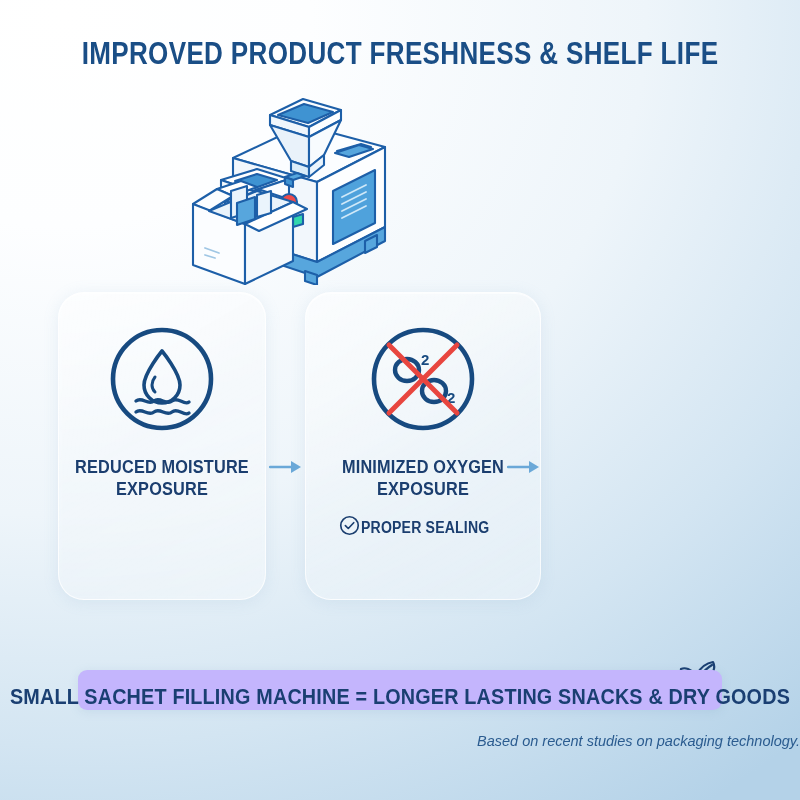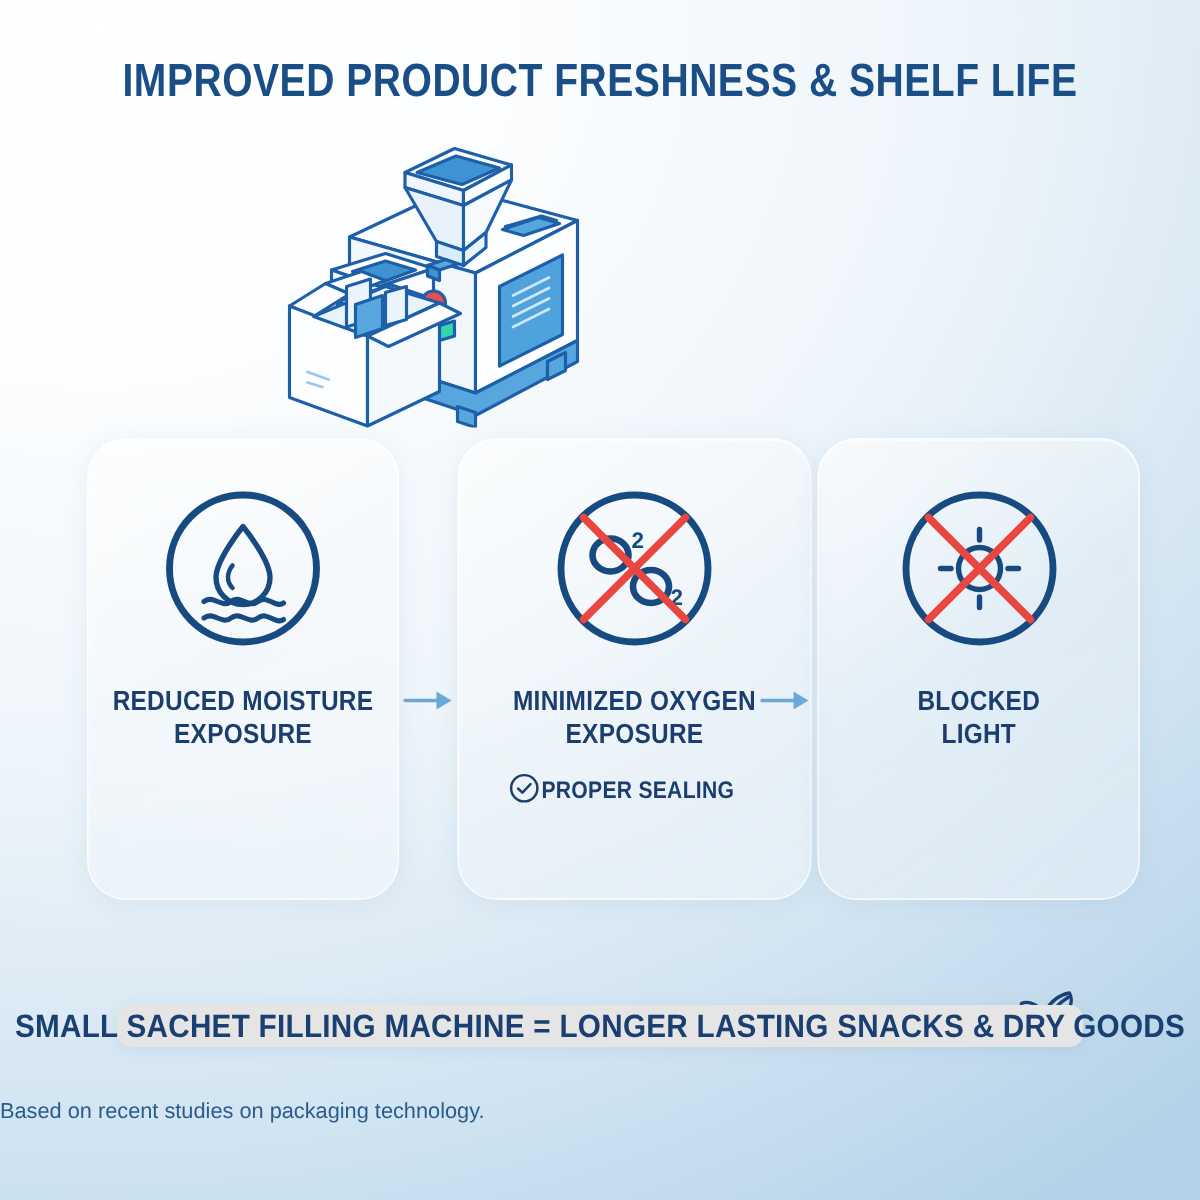--- a/index.html
+++ b/index.html
@@ -76,36 +76,36 @@
 
   
   .arrow { position:absolute; top:458px; }
   .arrow.a1 { left:269px; }
   .arrow.a2 { left:507px; }
 
   
   .banner-leaf { position:absolute; left:676px; top:655px; }
 
   .banner {
-    position:absolute; left:78px; top:670px; width:644px; height:28px;
-    background:#e5e5e5;
+    position:absolute; left:78px; top:670px; width:644px; height:40px;
+    background:#c4b5fd;
     border-radius:9px;
     box-shadow:0 2px 10px rgba(120,160,195,0.18);
-    display:flex; align-items:center; justify-content:center;
+    display:flex; align-items:flex-end; justify-content:center;
   }
   .banner-text {
     font-family:"Liberation Sans Narrow","Liberation Sans",sans-serif;
     font-weight:bold; font-size:21.5px; letter-spacing:0.2px; color:#1a3f72;
     transform:scaleX(0.92); transform-origin:center;
     white-space:nowrap;
   }
 
   .caption {
-    position:absolute; left:0; top:733px; width:800px; text-align:left;
-    font-size:14.5px; color:#2a5b8f; font-weight:normal;
+    position:absolute; left:0; top:733px; width:800px; text-align:right;
+    font-size:14.5px; color:#2a5b8f; font-weight:normal;font-style:italic;
   }
 </style>
 </head>
 <body>
 
 <div class="title">IMPROVED PRODUCT FRESHNESS &amp; SHELF LIFE</div>
 
 <div class="illustration">
   <svg width="235" height="200" viewBox="0 0 235 200">
     <g fill="none" stroke="#1d5fa8" stroke-width="2.1" stroke-linejoin="round" stroke-linecap="round">
@@ -220,42 +220,20 @@
       <span>
         <svg width="21" height="21" viewBox="0 0 24 24">
           <circle cx="12" cy="12" r="10" fill="none" stroke="#1b3e6f" stroke-width="1.9"></circle>
           <path d="M7.3 12.2 L10.6 15.4 L16.8 8.8" fill="none" stroke="#1b3e6f" stroke-width="1.9" stroke-linecap="round" stroke-linejoin="round"></path>
         </svg>
       </span>
       <span class="badge-text">PROPER SEALING</span>
     </div>
   </div>
 
-  <div class="card c3">
-    <div class="icon-wrap">
-      <svg width="108" height="108" viewBox="0 0 108 108">
-        <circle cx="54" cy="54" r="49" fill="none" stroke="#174a80" stroke-width="4.6"></circle>
-        <circle cx="54" cy="54" r="14" fill="none" stroke="#174a80" stroke-width="3.6"></circle>
-        <g stroke="#174a80" stroke-width="3.6" stroke-linecap="round">
-          <path d="M54 28 L54 35"></path>
-          <path d="M54 73 L54 80"></path>
-          <path d="M28 54 L35 54"></path>
-          <path d="M73 54 L80 54"></path>
-          <path d="M36 36 L41 41"></path>
-          <path d="M67 67 L72 72"></path>
-          <path d="M72 36 L67 41"></path>
-          <path d="M41 67 L36 72"></path>
-        </g>
-        <path d="M20 20 L88 88" stroke="#e8463f" stroke-width="5" stroke-linecap="round"></path>
-        <path d="M88 20 L20 88" stroke="#e8463f" stroke-width="5" stroke-linecap="round"></path>
-      </svg>
-    </div>
-    <div class="card-label">BLOCKED
-LIGHT</div>
-  </div>
 </div>
 
 <div class="arrow a1">
   <svg width="34" height="18" viewBox="0 0 34 18">
     <path d="M1 9 L24 9" stroke="#6aa8d8" stroke-width="2.3" stroke-linecap="round"></path>
     <path d="M22 3 L32 9 L22 15 Z" fill="#6aa8d8"></path>
   </svg>
 </div>
 <div class="arrow a2">
   <svg width="34" height="18" viewBox="0 0 34 18">

